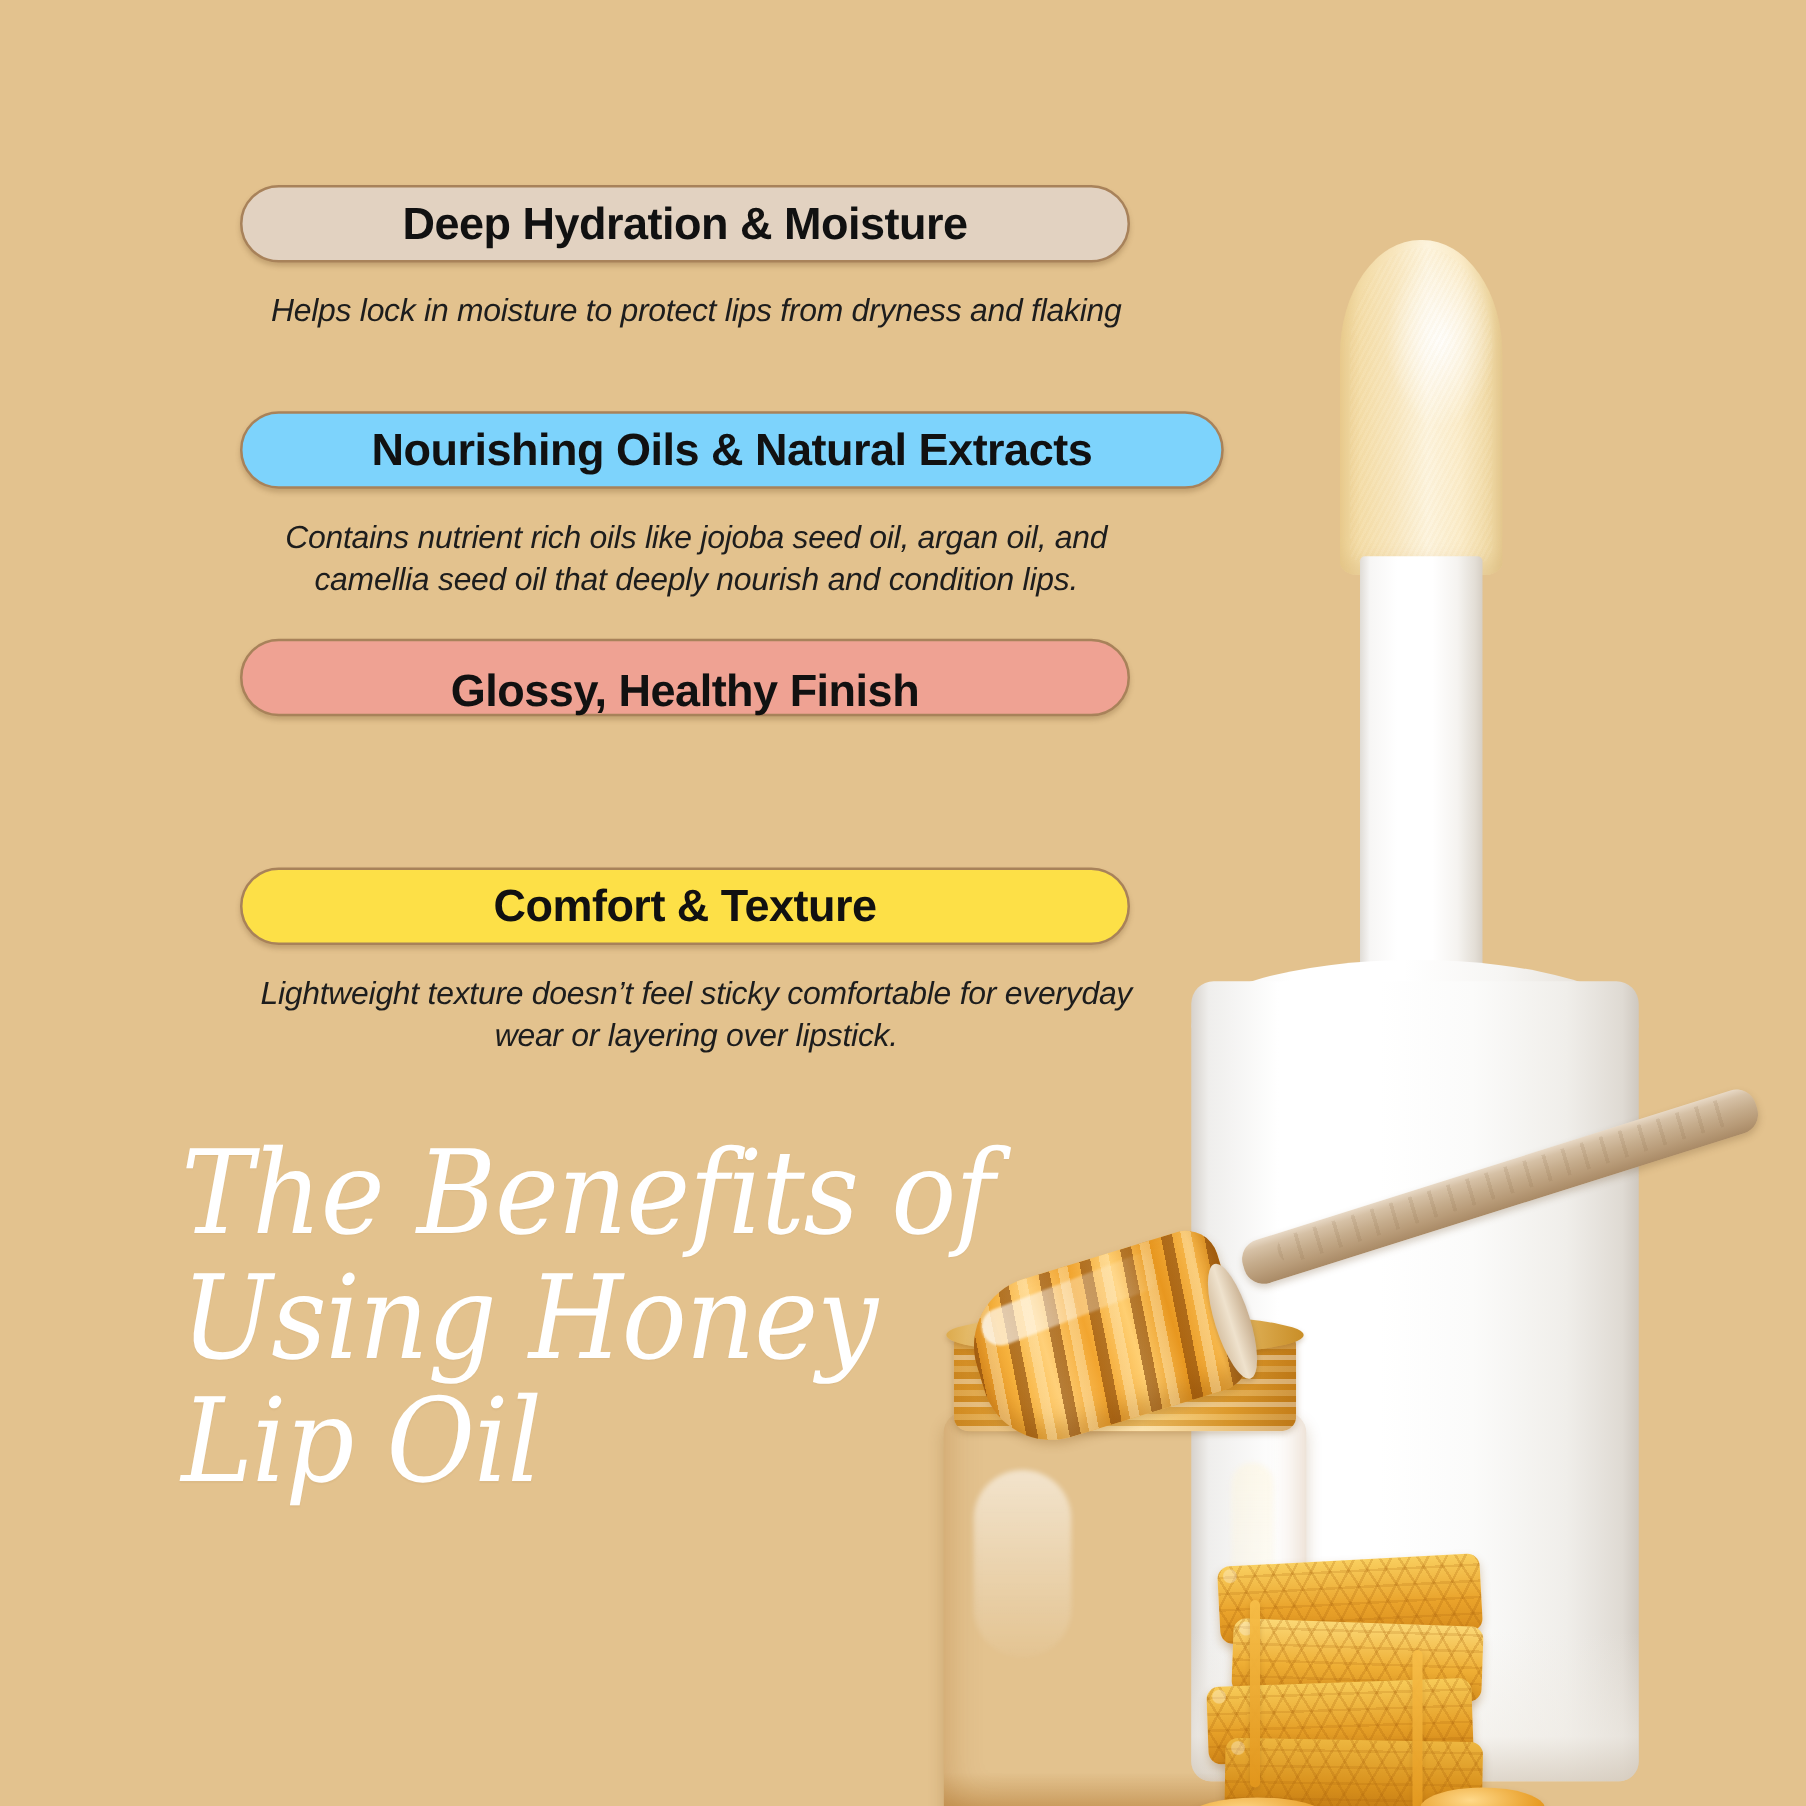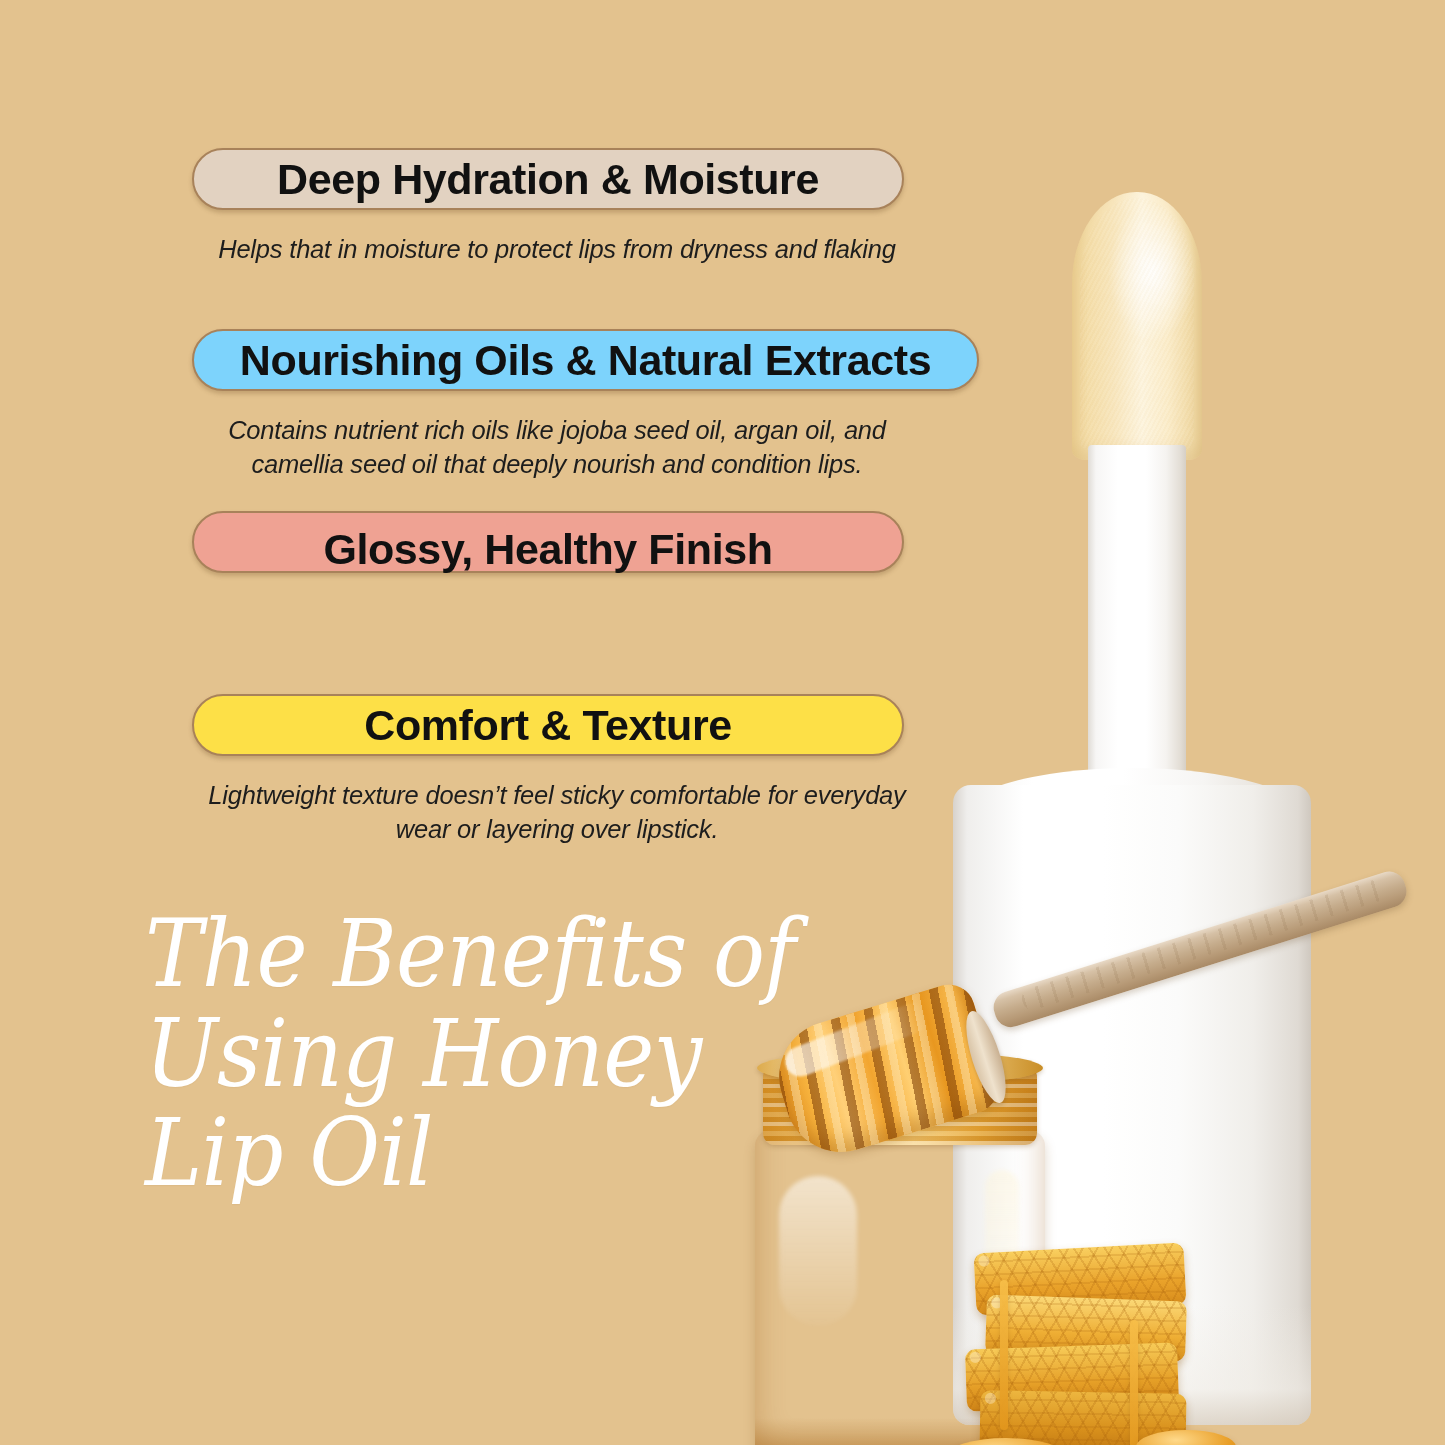--- a/index.html
+++ b/index.html
@@ -33,21 +33,21 @@
     height:62px;
     border-radius:40px;
     border:2px solid #a8825a;
     box-shadow:0 3px 4px rgba(110,80,40,.28);
     display:flex;
     align-items:center;
     justify-content:center;
     text-align:center;
   }
   .pill-label {
-    font-size:43px;
+    font-size:36px;
     font-weight:bold;
     color:#111111;
     letter-spacing:-0.4px;
     line-height:1;
     white-space:nowrap;
   }
 
   .desc {
     margin-top:22px;
     margin-left:192px;
@@ -346,21 +346,21 @@
     <div class="pool" id="pool-c"></div>
 
   </div>
 
   <div class="features">
 
     <div class="feature" style="top:148px">
       <div class="pill" style="width: 712px; background: rgb(226, 210, 193);">
         <span class="pill-label">Deep Hydration &amp; Moisture</span>
       </div>
-      <div class="desc" style="width:730px">Helps that in moisture to protect lips from dryness and flaking</div>
+      <div class="desc" style="width:730px">Helps lock in moisture to protect lips from dryness and flaking</div>
     </div>
 
     <div class="feature" style="top:329px">
       <div class="pill" style="width: 787px; background: #7dd3fc;">
         <span class="pill-label">Nourishing Oils &amp; Natural Extracts</span>
       </div>
       <div class="desc" style="width:730px">Contains nutrient rich oils like jojoba seed oil, argan oil, and camellia seed oil that deeply nourish and condition lips.</div>
     </div>
 
     <div class="feature" style="top:511px">

